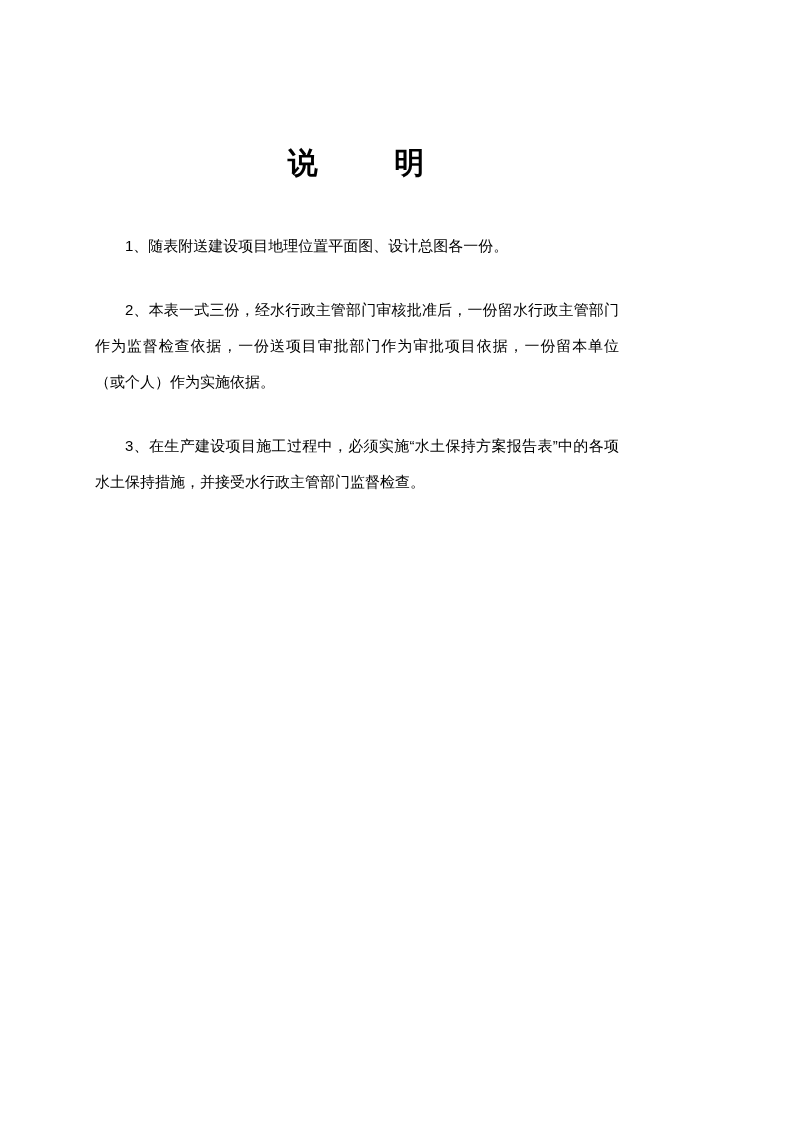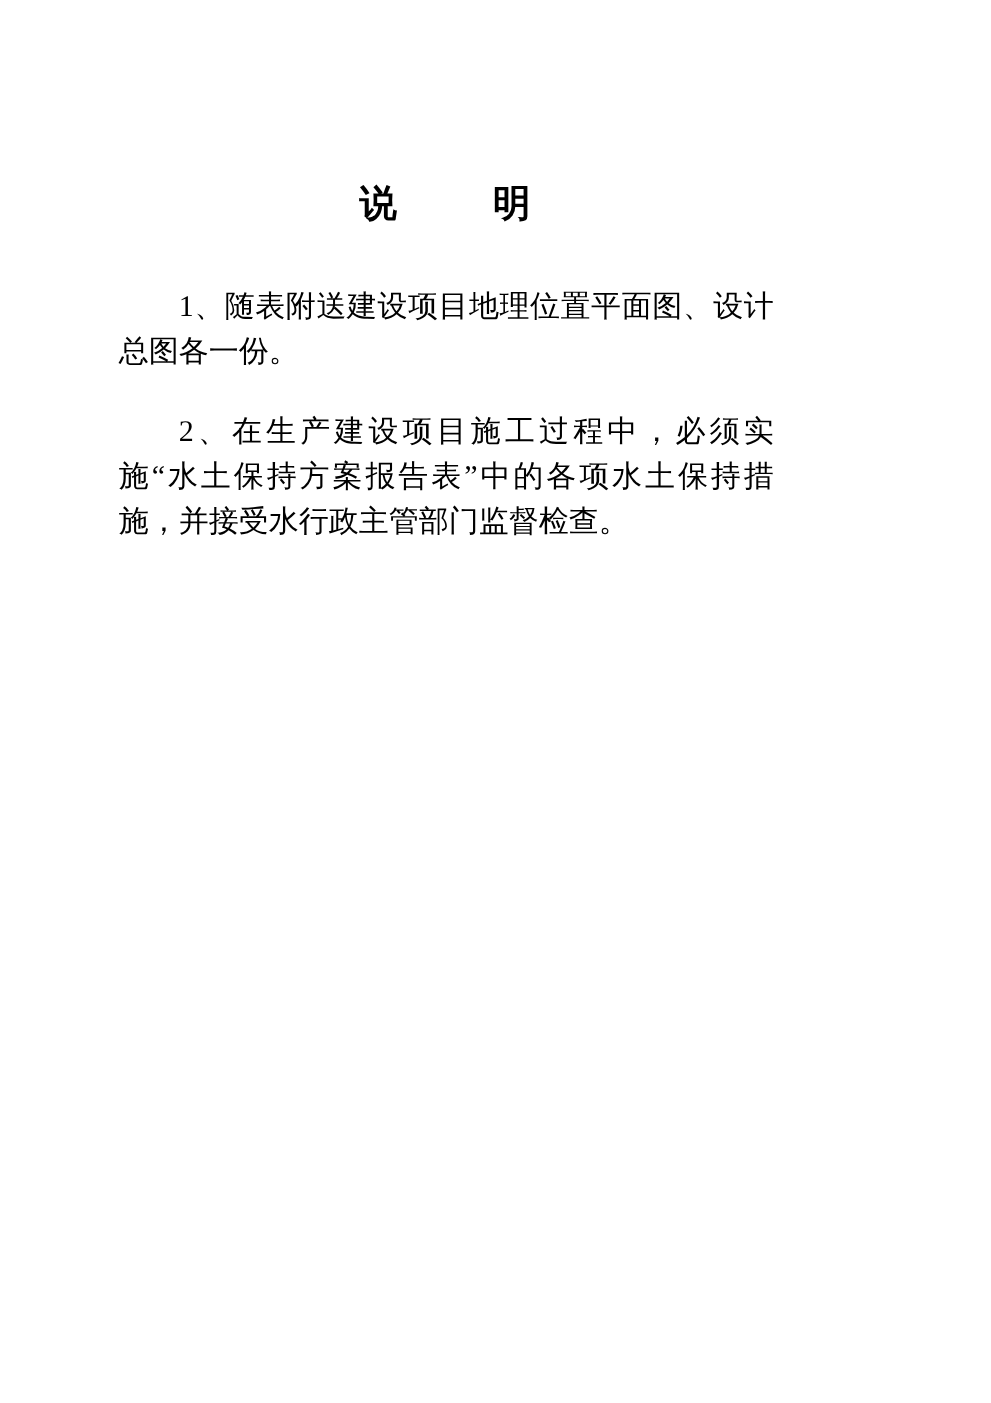--- a/index.html
+++ b/index.html
@@ -29,35 +29,36 @@
     font-weight: bold;
     letter-spacing: 2px;
     font-family: "DejaVu Serif", "Liberation Serif", serif;
     white-space: pre;
   }
   .body-block {
     margin-top: 44px;
   }
   .para {
     margin: 0 0 28px 0;
-    font-size: 24px;
+    font-size: 15px;
     line-height: 36px;
     text-align: justify;
     text-indent: 2em;
-    font-family: Liberation Serif, serif;
+    font-family: Liberation Sans, sans-serif;
   }
   .para:last-child {
     margin-bottom: 0;
   }
 </style>
 </head>
 <body>
 
 <div class="page">
 
   <h1 class="doc-title">说      明</h1>
 
   <div class="body-block">
     <p class="para">1、随表附送建设项目地理位置平面图、设计总图各一份。</p>
-    <p class="para">2、在生产建设项目施工过程中，必须实施“水土保持方案报告表”中的各项水土保持措施，并接受水行政主管部门监督检查。</p>
+    <p class="para">2、本表一式三份，经水行政主管部门审核批准后，一份留水行政主管部门作为监督检查依据，一份送项目审批部门作为审批项目依据，一份留本单位（或个人）作为实施依据。</p>
+    <p class="para">3、在生产建设项目施工过程中，必须实施“水土保持方案报告表”中的各项水土保持措施，并接受水行政主管部门监督检查。</p>
   </div>
 
 </div>
 
 </body></html>

